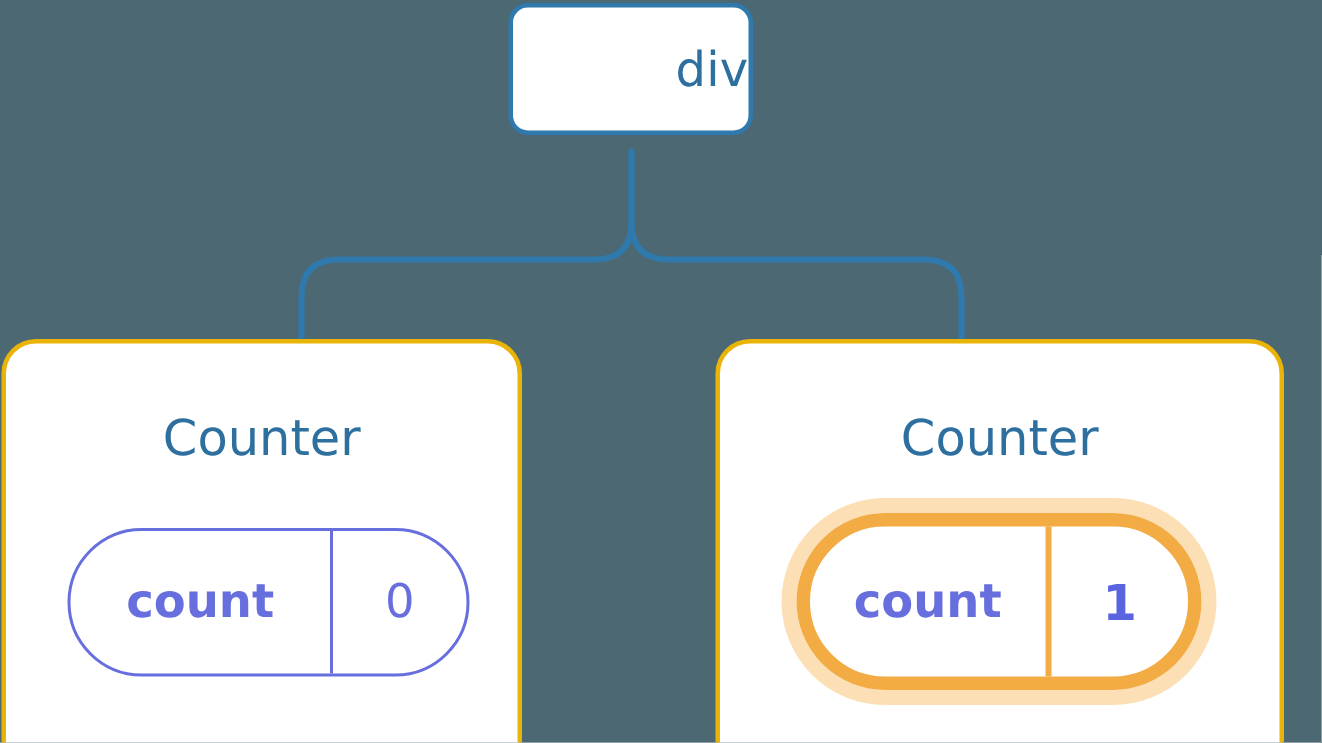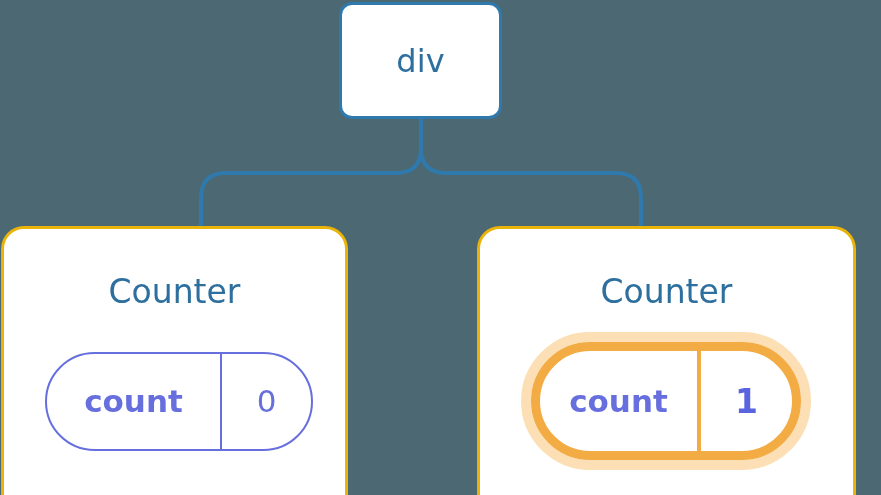--- a/index.html
+++ b/index.html
@@ -26,28 +26,28 @@
     height: 495px;
     pointer-events: none;
   }
 
   
   .node-root {
     position: absolute;
     left: 339px;
     top: 2px;
     width: 163px;
-    height: 117px;
+    height: 88px;
     box-sizing: border-box;
     background: #ffffff;
     border: 3px solid #2f79ad;
     border-radius: 13px;
     display: flex;
     align-items: center;
-    justify-content: center;
+    justify-content: flex-end;
   }
   .node-root-label {
     font-size: 32px;
     color: #2d6f9e;
     letter-spacing: 0.2px;
     line-height: 1;
   }
 
   
   .card {

